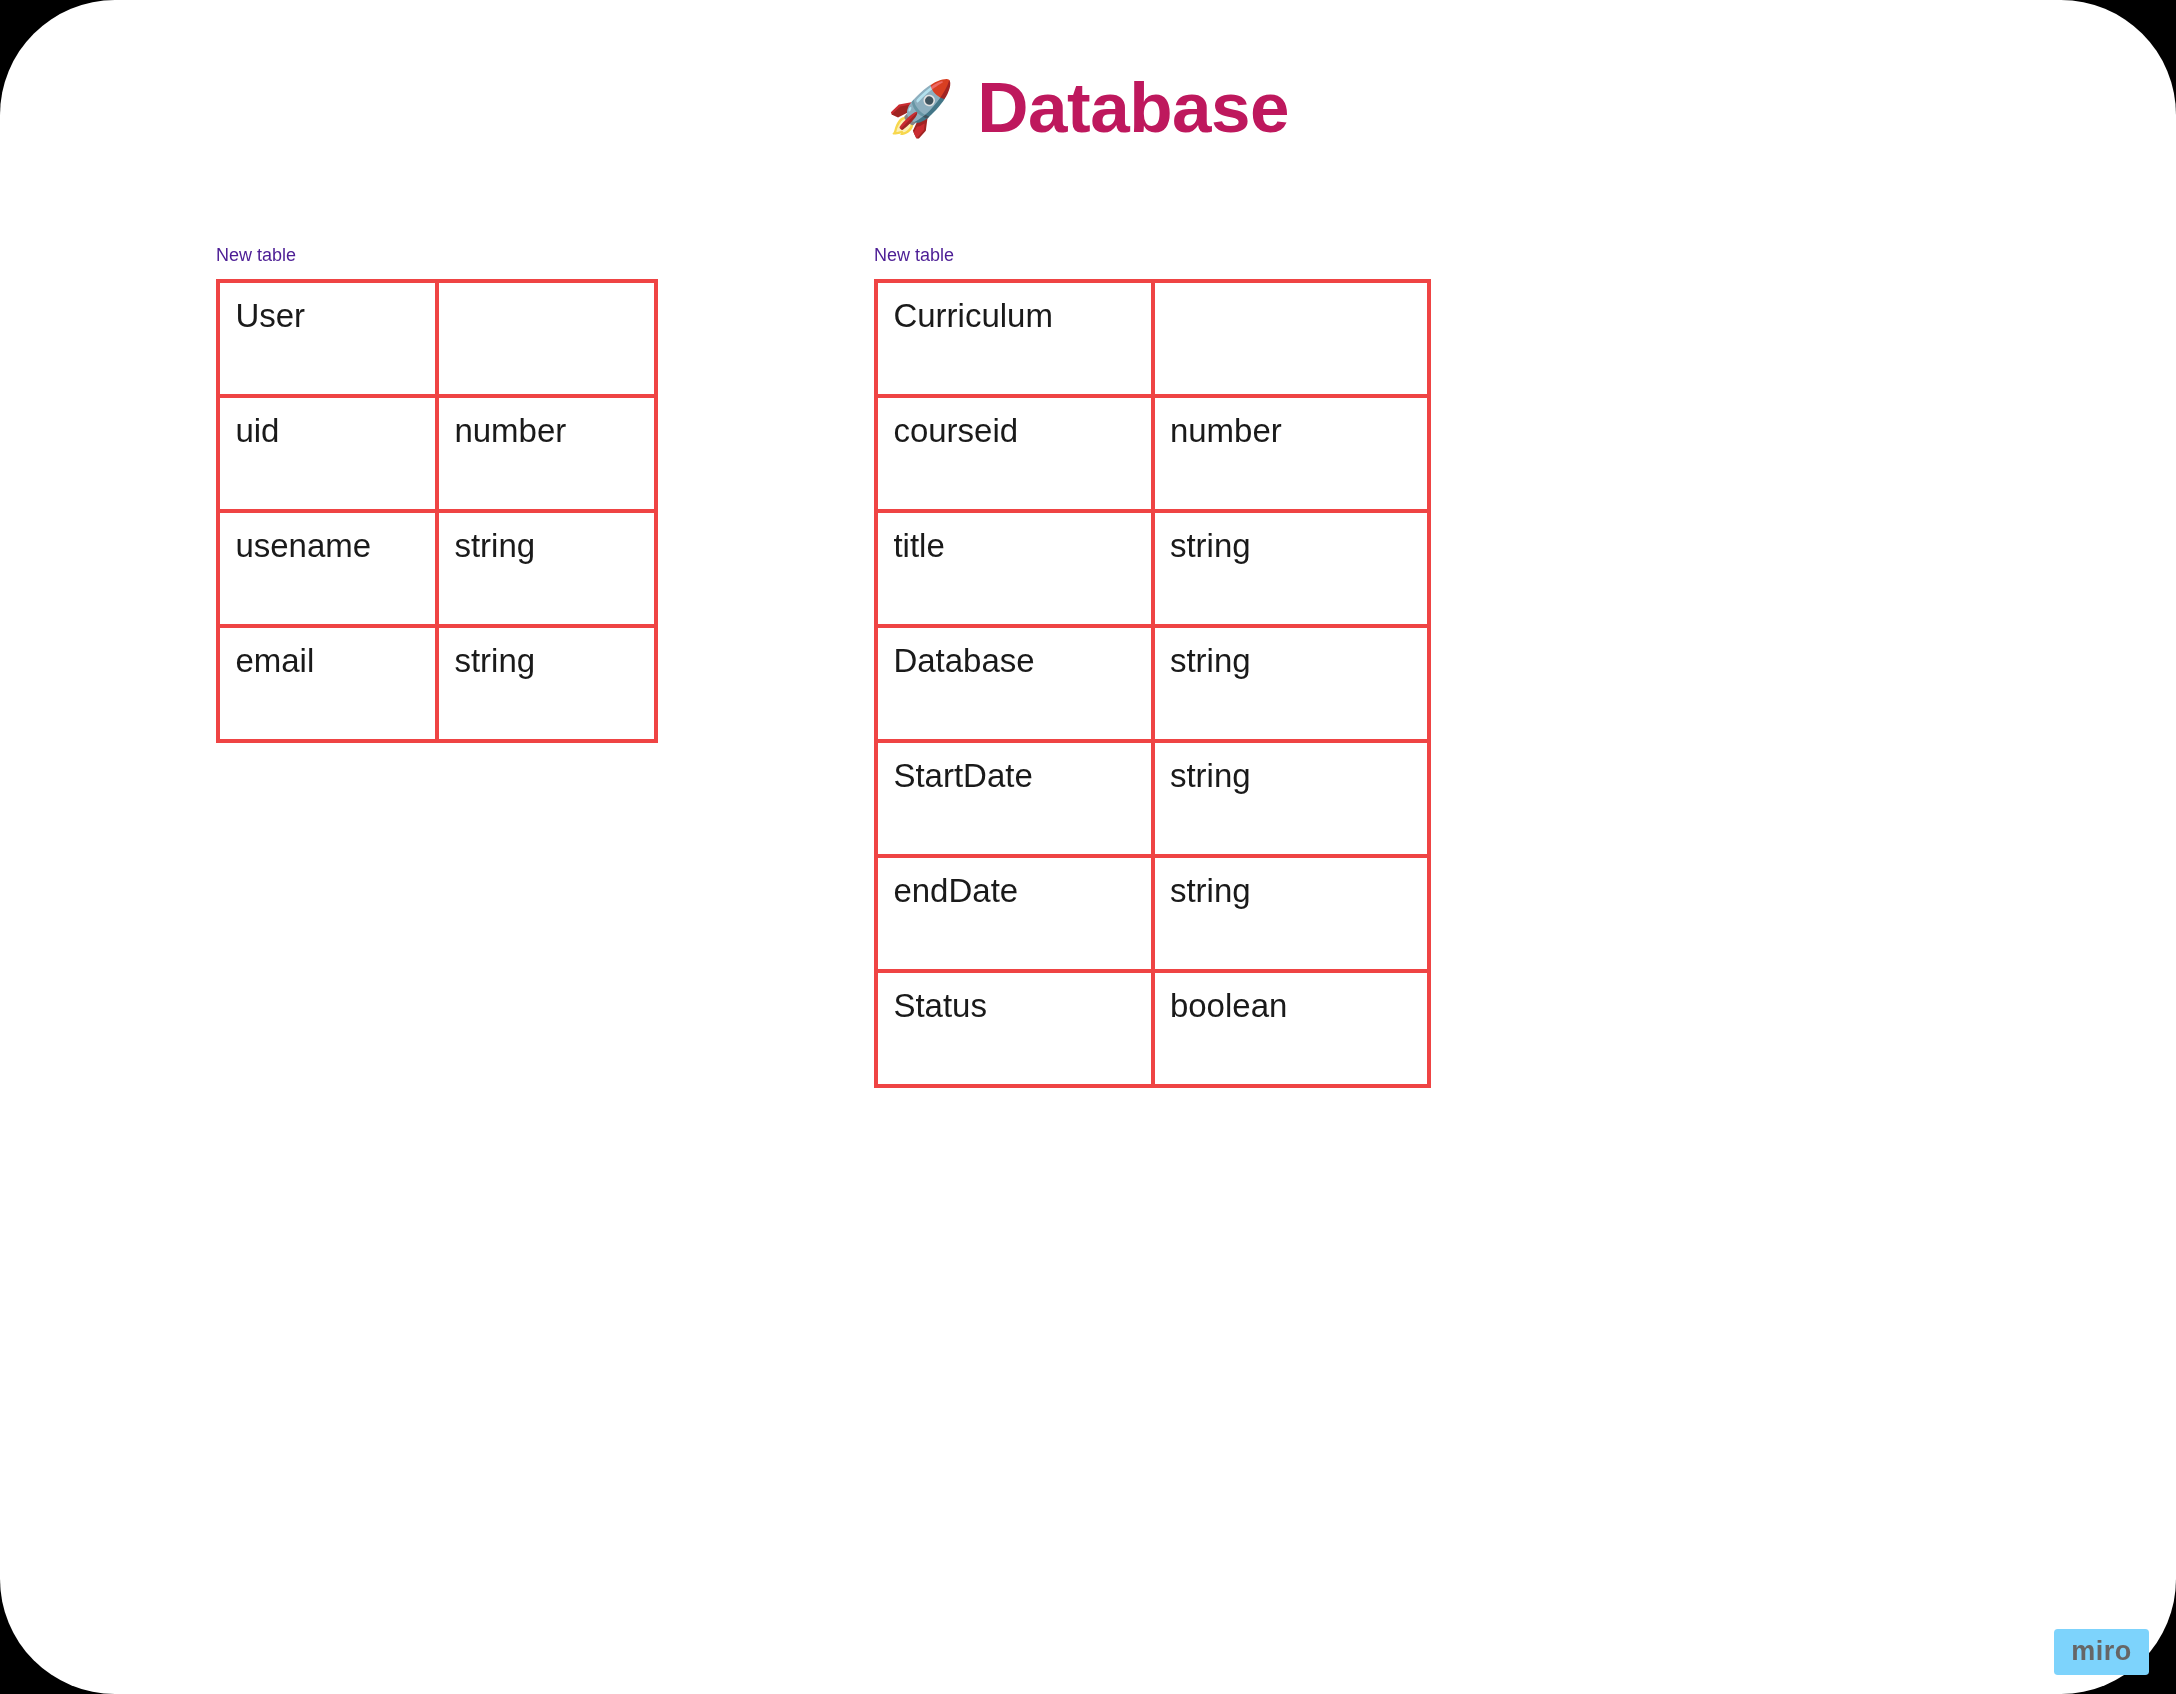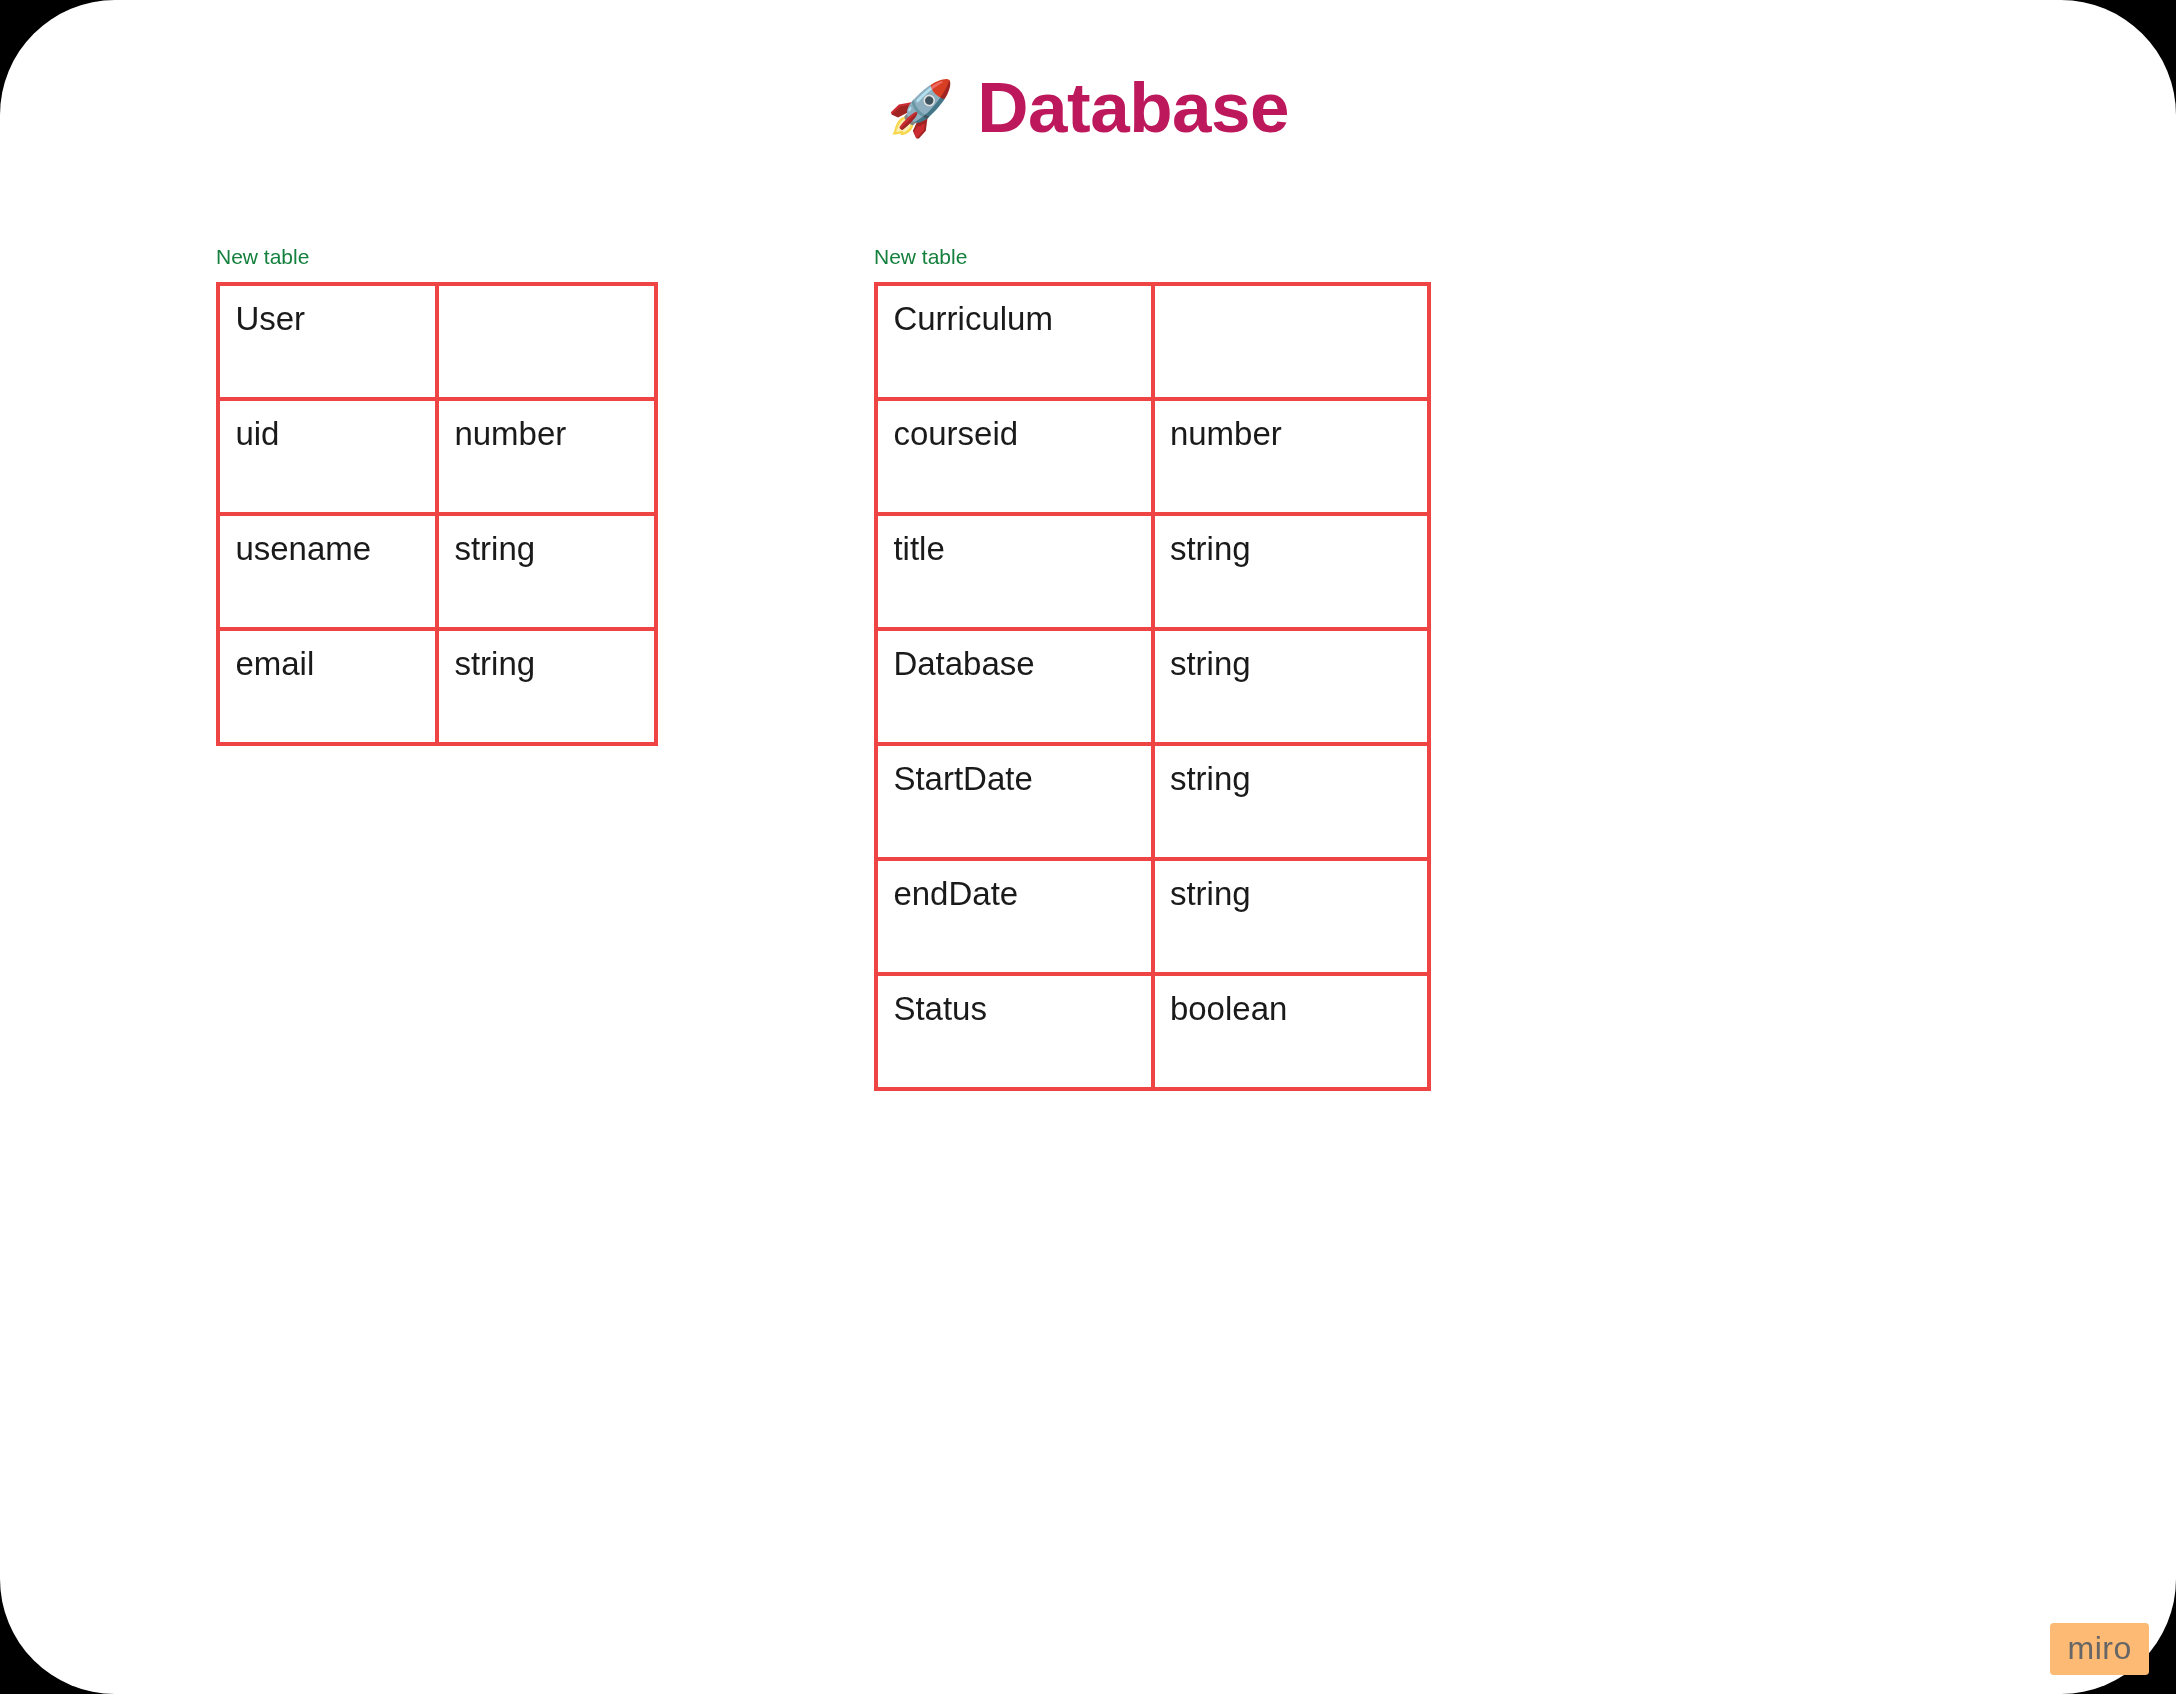--- a/index.html
+++ b/index.html
@@ -29,22 +29,22 @@
     .title-text {
       font-size: 71px;
       font-weight: 900;
       color: #be185d;
       letter-spacing: -0.5px;
     }
     .table-wrap { position: absolute; }
     .table-wrap.left { top: 245px; left: 216px; width: 442px; }
     .table-wrap.right { top: 245px; left: 874px; width: 557px; }
     .table-caption {
-      font-size: 21px;
-      color: #15803d;
+      font-size: 18px;
+      color: #4c1d95;
       margin-bottom: 13.4px;
       font-weight: 400;
     }
     table.schema {
       border-collapse: collapse;
       width: 100%;
       table-layout: fixed;
     }
     table.schema td {
       border: 4px solid #ef4444;
@@ -55,25 +55,25 @@
       background: #fff;
       height: 115px;
       font-weight: 400;
     }
     table.schema col.col-name { width: 50%; }
     table.schema col.col-type { width: 50%; }
     .brand {
       position: absolute;
       right: 27px;
       bottom: 19px;
-      background: #fdba74;
+      background: #7dd3fc;
       padding: 7.7px 17.3px;
       border-radius: 3.8px;
-      font-size: 32px;
-      font-weight: 400;
+      font-size: 27px;
+      font-weight: 700;
       color: #666;
       letter-spacing: 0.5px;
       font-family: -apple-system, BlinkMacSystemFont, "Segoe UI", Helvetica, Arial, sans-serif;
     }
   </style>
 </head>
 <body>
 
 <div class="canvas">
 

